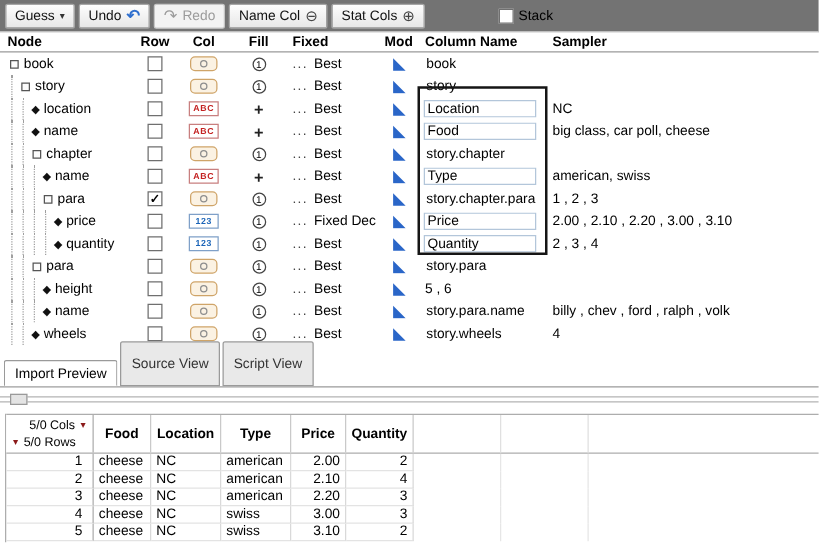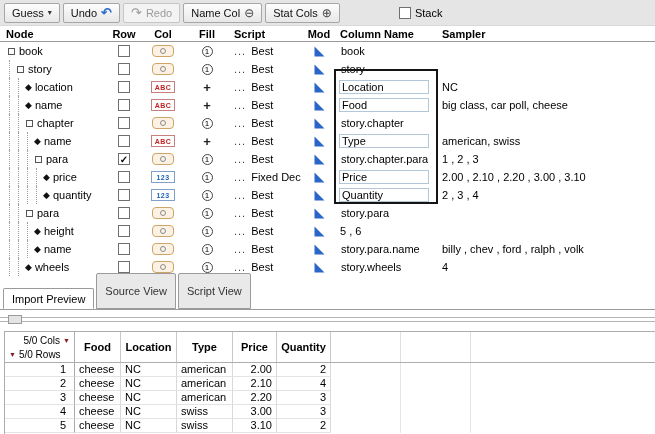--- a/index.html
+++ b/index.html
@@ -1,20 +1,20 @@
 <!DOCTYPE html>
 <html><head>
 <meta charset="utf-8">
 <style>
   *{box-sizing:border-box;margin:0;padding:0}
   html,body{width:655px;height:434px;overflow:hidden}
   body{font-family:"Liberation Sans",sans-serif;font-size:11px;color:#000;background:#fff;position:relative}
 
   
-  .toolbar{position:absolute;top:0;left:0;right:0;height:26px;background:#e5e5e5;border-bottom:1px solid #d9d9d9;display:flex;align-items:center;padding-left:4px;gap:3px}
+  .toolbar{position:absolute;top:0;left:0;right:0;height:26px;background:#737373;border-bottom:1px solid #d9d9d9;display:flex;align-items:center;padding-left:4px;gap:3px}
   .btn{display:inline-flex;align-items:center;gap:4px;height:20px;padding:0 7px;background:linear-gradient(#fdfdfd,#e7e7e7);border:1px solid #a6a6a6;border-radius:2px;font:11px "Liberation Sans",sans-serif;color:#111}
   .btn.disabled{color:#9b9b9b;background:#f3f3f3;border-color:#c6c6c6}
   .icon-undo{color:#2f6fce;font-size:13px;line-height:1;font-weight:bold}
   .icon-redo{color:#9b9b9b;font-size:13px;line-height:1}
   .caret{font-size:8px;color:#333}
   .circle-op{font-size:12px;color:#444;line-height:1}
   .stack{display:inline-flex;align-items:center;gap:4px;margin-left:56px}
   .checkbox{display:inline-block;width:12px;height:12px;border:1px solid #707070;background:#fff}
 
   
@@ -114,21 +114,21 @@
       <span class="checkbox"></span>
       <span>Stack</span>
     </span>
   </div>
 
   <div class="grid-head">
     <div class="c-node">Node</div>
     <div class="c-row">Row</div>
     <div class="c-col">Col</div>
     <div class="c-fill">Fill</div>
-    <div class="c-format">Script</div>
+    <div class="c-format">Fixed</div>
     <div class="c-mod">Mod</div>
     <div class="c-name">Column Name</div>
     <div class="c-sampler">Sampler</div>
   </div>
 
   <div id="tree-rows" class="trows">
       <div class="trow">
         <div class="c-node">
           <span class="sq"></span>
           <span class="nlabel">book</span>

